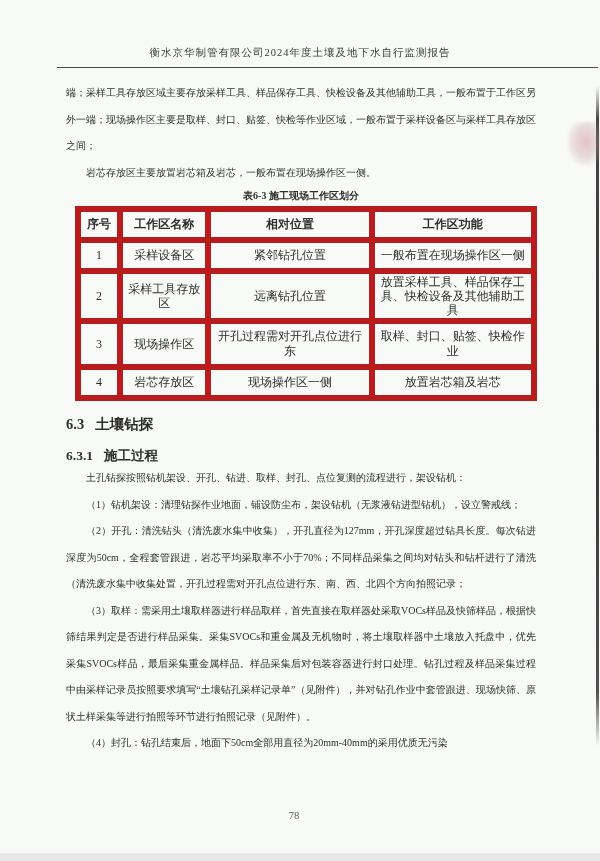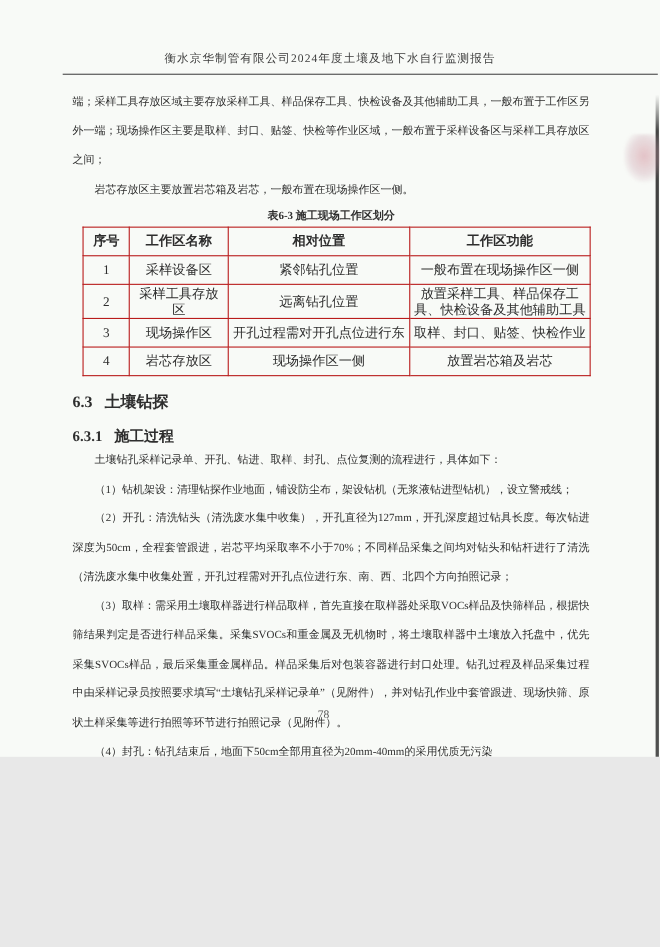--- a/index.html
+++ b/index.html
@@ -1,33 +1,33 @@
 <!DOCTYPE html>
 <html style="--paper: #f8faf7; --ink: #2e2e2e; --rule: #4a4a4a; --scan-edge: #1f1f1f; --smudge: #cf8b96;"><head>
 <meta charset="utf-8">
 <style>
   html,body{margin:0;padding:0;}
   body{width:600px;height:861px;overflow:hidden;background:#e8e8e8;}
   .page{
-    position:relative;width:600px;height:688px;overflow:hidden;
+    position:relative;width:600px;height:853px;overflow:hidden;
     background:var(--paper,#f8faf7);
     color:var(--ink,#2e2e2e);
     font-family:"Liberation Serif","DejaVu Serif",serif;
   }
   .running-header{margin:0;padding-top:46px;text-align:center;
     font-size:10.5px;letter-spacing:1px;color:#3c3c3c;}
   .header-rule{margin:7px 2px 0 57px;border:0;border-top:1px solid var(--rule,#4a4a4a);height:0;}
   .content{padding:12px 64px 0 66px;}
   p.body{margin:0;font-size:10px;line-height:26.5px;text-align:justify;
     text-justify:inter-ideograph;word-break:break-all;}
   .indent{text-indent:2em;}
   .table-title{margin:3px 0 3px 0;text-align:center;font-weight:bold;font-size:10px;}
   table.workzones{border-collapse:collapse;width:462px;margin-left:9px;table-layout:fixed;}
   table.workzones th,table.workzones td{
-    border:1px solid #b91c1c;text-align:center;vertical-align:middle;
+    border:6px solid #b91c1c;text-align:center;vertical-align:middle;
     font-size:12px;line-height:15px;padding:5px 3px;}
   table.workzones th{font-weight:bold;}
   table.workzones tr.tight td{line-height:14px;padding:1px 3px;}
   .sec-h2{margin:14px 0 0 0;font-size:14.5px;font-weight:bold;}
   .sec-h3{margin:13px 0 0 0;font-size:13.5px;font-weight:bold;}
   .sec-num{margin-right:11px;}
   .after-head{margin-top:4px;}
   .page-num{position:absolute;left:0;right:12px;bottom:32px;text-align:center;
     font-size:10.5px;color:#555;}
   .scan-edge{position:absolute;right:1px;top:86px;width:3px;height:660px;
@@ -95,21 +95,21 @@
           <td>现场操作区一侧</td>
           <td>放置岩芯箱及岩芯</td>
         </tr>
       </tbody>
     </table>
 
     <h2 class="sec-h2"><span class="sec-num">6.3</span><span>土壤钻探</span></h2>
 
     <h3 class="sec-h3"><span class="sec-num">6.3.1</span><span>施工过程</span></h3>
 
-    <p class="body indent after-head">土壤钻孔采样记录单、开孔、钻进、取样、封孔、点位复测的流程进行，具体如下：</p>
+    <p class="body indent after-head">土孔钻探按照钻机架设、开孔、钻进、取样、封孔、点位复测的流程进行，架设钻机：</p>
 
     <p class="body indent">（1）钻机架设：清理钻探作业地面，铺设防尘布，架设钻机（无浆液钻进型钻机），设立警戒线；</p>
 
     <p class="body indent">（2）开孔：清洗钻头（清洗废水集中收集），开孔直径为127mm，开孔深度超过钻具长度。每次钻进深度为50cm，全程套管跟进，岩芯平均采取率不小于70%；不同样品采集之间均对钻头和钻杆进行了清洗（清洗废水集中收集处置，开孔过程需对开孔点位进行东、南、西、北四个方向拍照记录；</p>
 
     <p class="body indent">（3）取样：需采用土壤取样器进行样品取样，首先直接在取样器处采取VOCs样品及快筛样品，根据快筛结果判定是否进行样品采集。采集SVOCs和重金属及无机物时，将土壤取样器中土壤放入托盘中，优先采集SVOCs样品，最后采集重金属样品。样品采集后对包装容器进行封口处理。钻孔过程及样品采集过程中由采样记录员按照要求填写“土壤钻孔采样记录单”（见附件），并对钻孔作业中套管跟进、现场快筛、原状土样采集等进行拍照等环节进行拍照记录（见附件）。</p>
 
     <p class="body indent">（4）封孔：钻孔结束后，地面下50cm全部用直径为20mm-40mm的采用优质无污染</p>
 
   </div>

